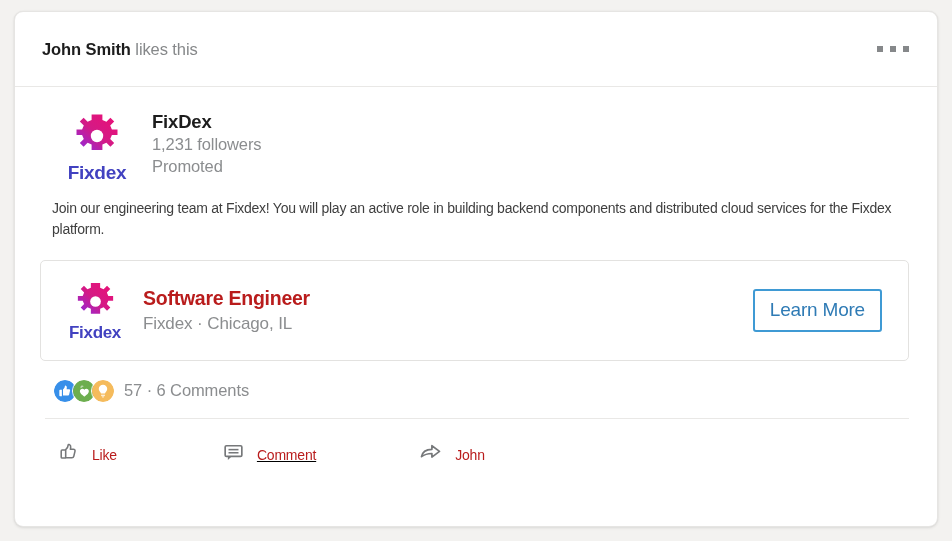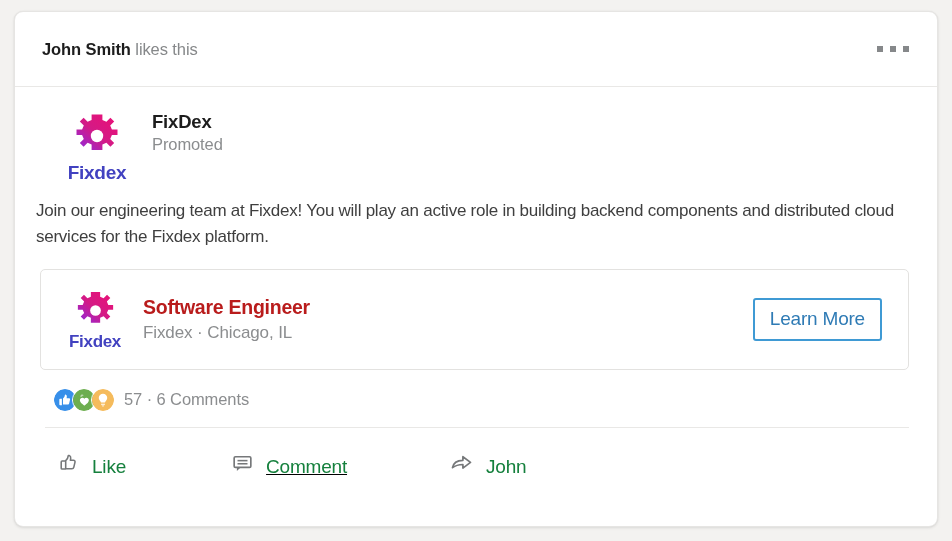--- a/index.html
+++ b/index.html
@@ -109,22 +109,22 @@
     letter-spacing: -0.2px;
   }
   .followers, .promoted {
     font-size: 16.5px;
     color: #8b8d8f;
     letter-spacing: -0.1px;
   }
 
   
   .post-body {
-    padding: 14px 40px 0 21px;
-    font-size: 17px;
+    padding: 14px 40px 0 37px;
+    font-size: 14px;
     line-height: 1.52;
     color: #3f3f3f;
     letter-spacing: -0.25px;
   }
 
   
   .entity-card {
     margin: 19px 28px 0 25px;
     border: 1px solid #e3e2e0;
     border-radius: 5px;
@@ -211,22 +211,22 @@
     align-items: center;
     gap: 11px;
     padding: 8px 13px;
     border-radius: 3px;
     cursor: pointer;
     background: transparent;
     border: none;
     font-family: "Liberation Sans", sans-serif;
   }
   .action-button .label {
-    font-size: 19px;
-    color: #15803d;
+    font-size: 14px;
+    color: #b91c1c;
     letter-spacing: -0.2px;
     margin-top: 8px;
   }
   .action-button.comment { margin-left: 78px; text-decoration: underline; }
   .action-button.share  { margin-left: 76px; }
 </style>
 </head>
 <body>
 
 <div class="feed-card">
@@ -252,20 +252,21 @@
             <stop offset="100%" stop-color="#ec0f74"></stop>
           </linearGradient>
         </defs>
         <path fill="url(#gearGradA)" d="M26 3.5 l5.4 0 0 5.6 4.0 1.7 4.0-4.0 3.8 3.8 -4.0 4.0 1.7 4.0 5.6 0 0 5.4 -5.6 0 -1.7 4.0 4.0 4.0 -3.8 3.8 -4.0-4.0 -4.0 1.7 0 5.6 -5.4 0 -5.4 0 0-5.6 -4.0-1.7 -4.0 4.0 -3.8-3.8 4.0-4.0 -1.7-4.0 -5.6 0 0-5.4 5.6 0 1.7-4.0 -4.0-4.0 3.8-3.8 4.0 4.0 4.0-1.7 0-5.6 z"></path>
         <circle cx="26" cy="25" r="6.2" fill="#ffffff"></circle>
       </svg>
       <span class="wordmark">Fixdex</span>
     </div>
     <div class="author-meta">
       <div class="company-name">FixDex</div>
+      <div class="followers">1,231 followers</div>
       <div class="promoted">Promoted</div>
     </div>
   </div>
 
   <div class="post-body">Join our engineering team at Fixdex! You will play an active role in building backend components and distributed cloud services for the Fixdex platform.</div>
 
   <div class="entity-card">
     <div class="brand-avatar small">
       <svg class="gear" width="45" height="43" viewBox="0 0 52 50">
         <defs>

